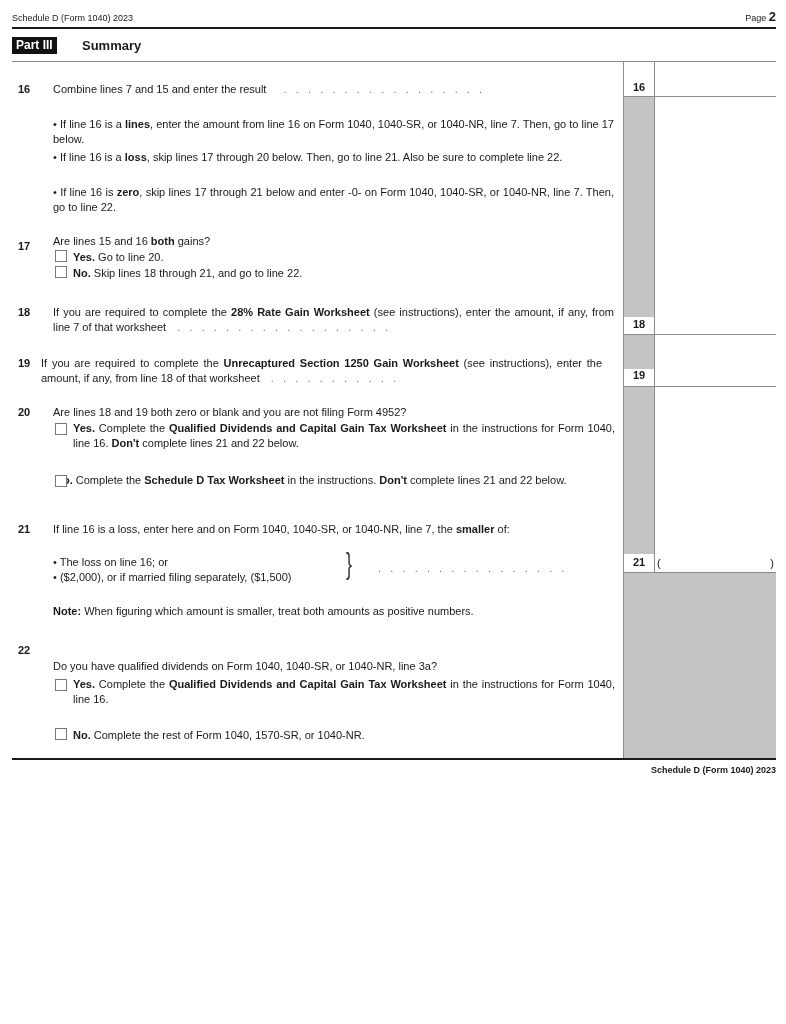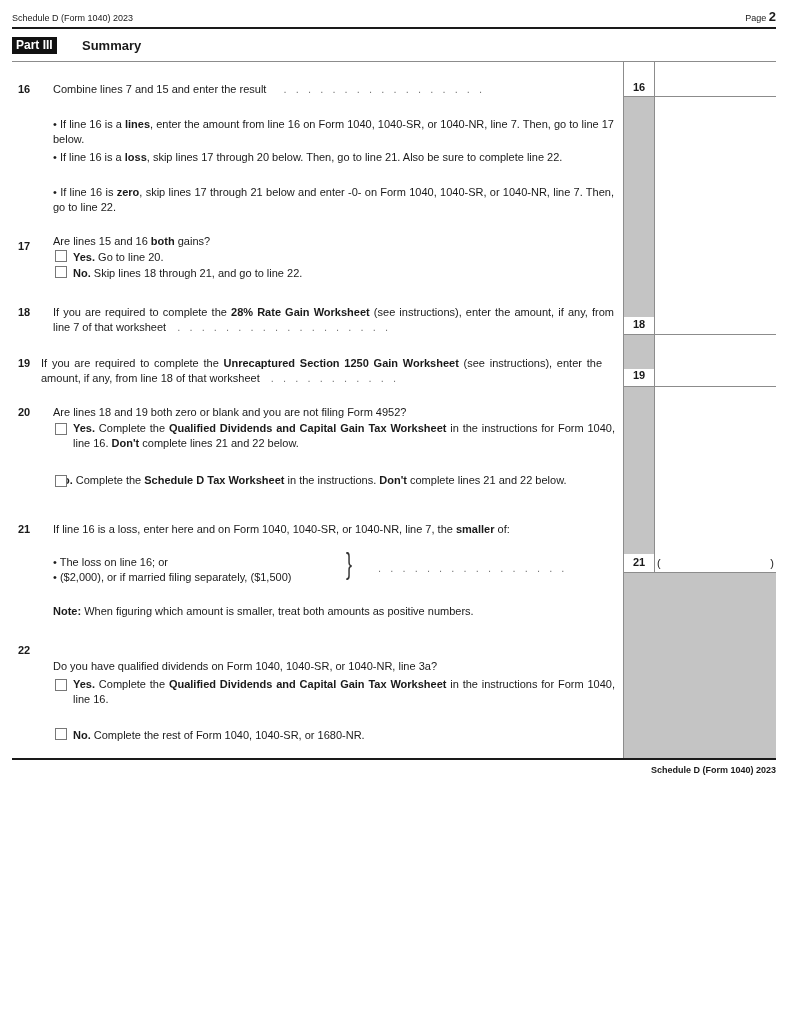--- a/index.html
+++ b/index.html
@@ -124,17 +124,17 @@
 </div>
 
 <div class="abs lnum" style="top:644px;">22</div>
 <div class="abs txt" style="left:53px; top:643px;margin-top:16px;">Do you have qualified dividends on Form 1040, 1040-SR, or 1040-NR, line 3a?</div>
 <div class="abs txt" style="left:55px; top:677px; width:560px;">
   <div style="position:relative; padding-left:18px;" class="justify">
     <span class="cb" style="position:absolute; left:0; top:2px;"></span><b>Yes.</b><span> Complete the </span><b>Qualified Dividends and Capital Gain Tax Worksheet</b><span> in the instructions for Form 1040, line 16.</span>
   </div>
 </div>
 <div class="abs txt" style="left:55px; top:728px;">
-  <span class="cb"></span><b>No.</b><span> Complete the rest of Form 1040, 1040-SR, or 1680-NR.</span>
+  <span class="cb"></span><b>No.</b><span> Complete the rest of Form 1040, 1570-SR, or 1040-NR.</span>
 </div>
 
 <div class="abs rule-thick" style="top:758px;"></div>
 <div class="abs footer-right">Schedule D (Form 1040) 2023</div>
 
 </body></html>

